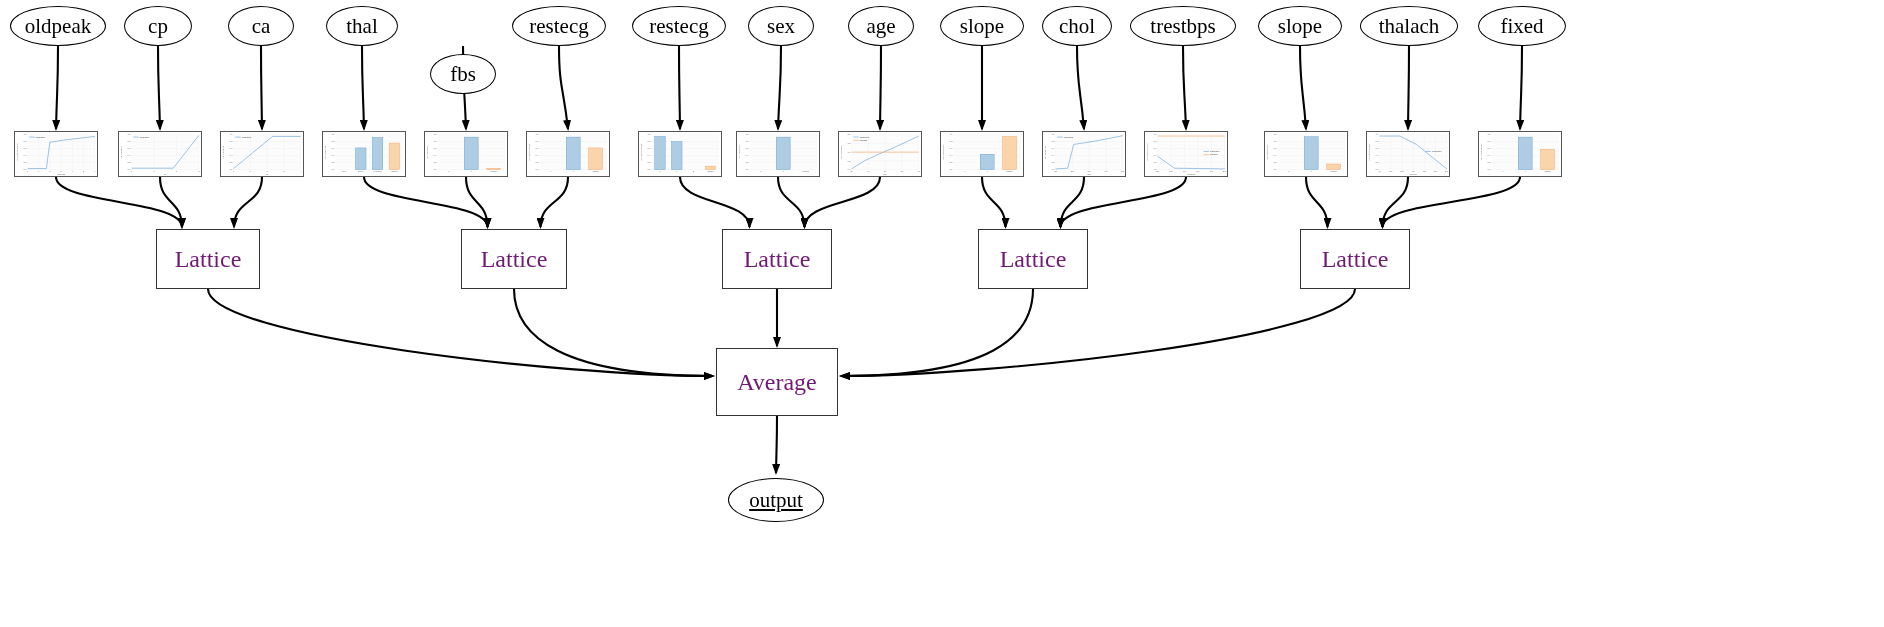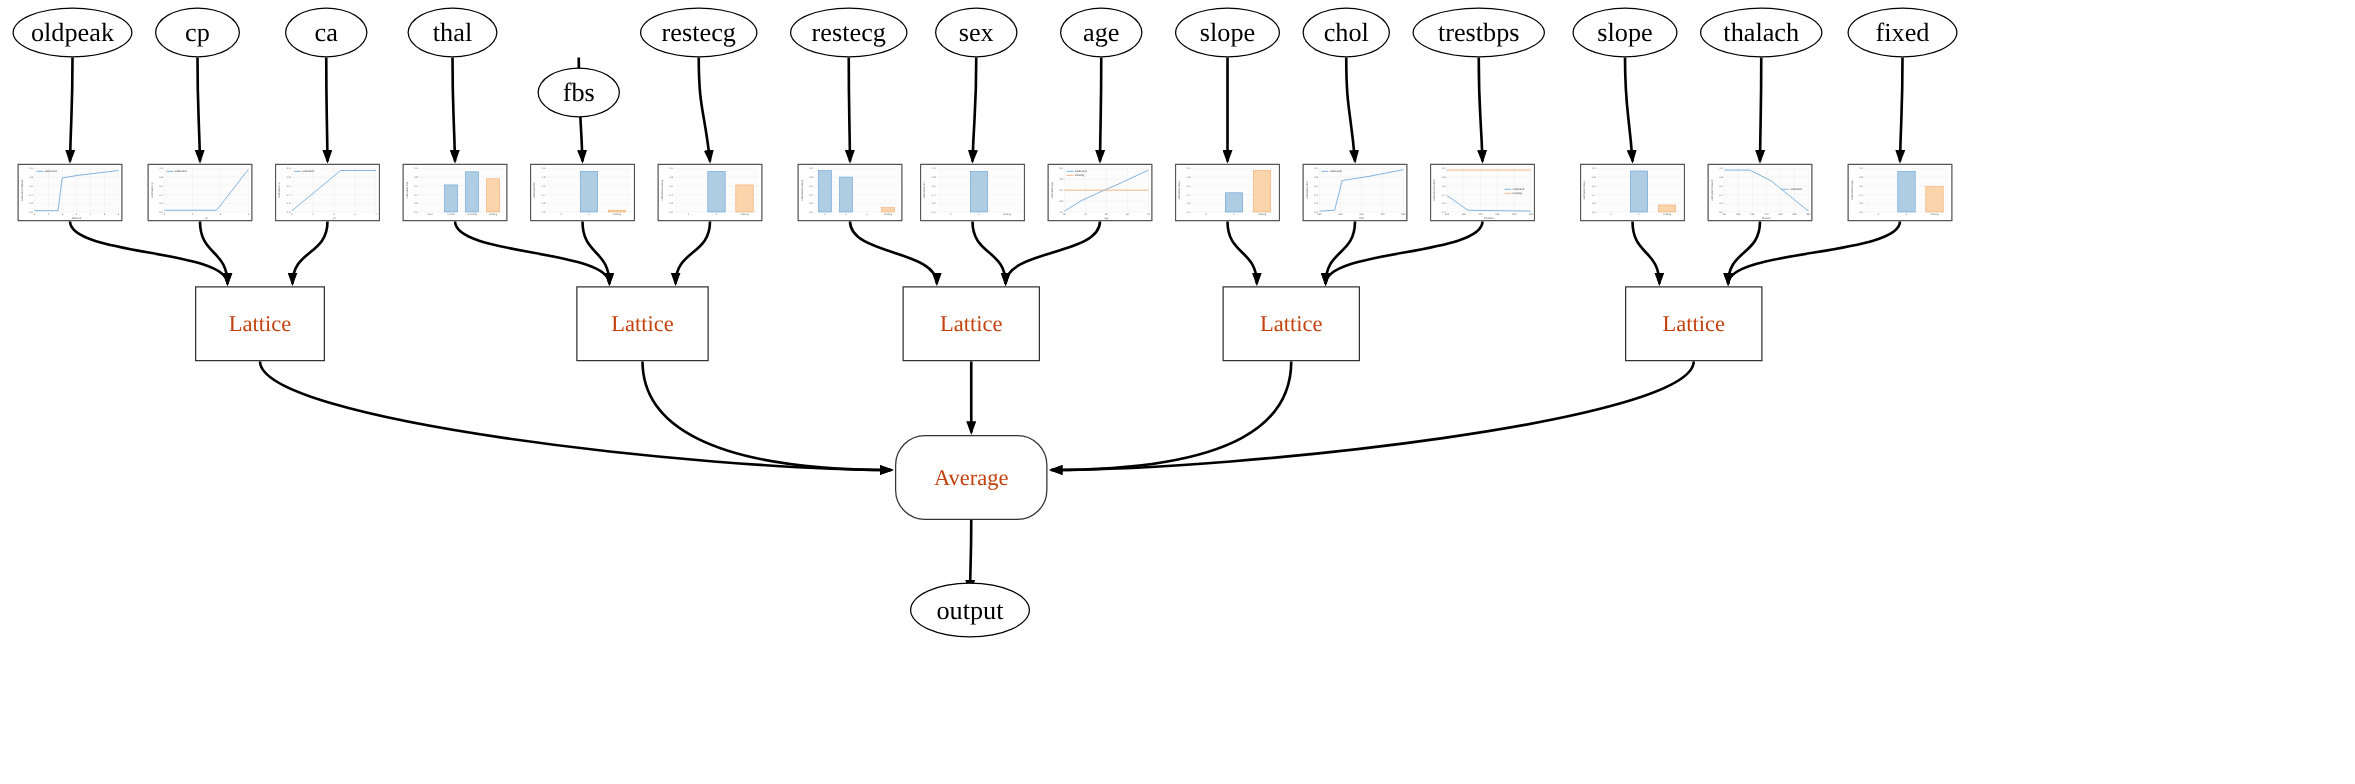--- a/index.html
+++ b/index.html
@@ -7,21 +7,21 @@
        font-family:"Liberation Serif","DejaVu Serif",serif;}
   #canvas{position:absolute;left:0;top:0;width:1884px;height:627px;padding-left:16px;}
   svg.edges{position:absolute;left:0;top:0;width:1884px;height:627px;pointer-events:none;}
 
   .node-ellipse{position:absolute;border:1.6px solid #000;border-radius:50%;
      background:#fff;display:flex;align-items:center;justify-content:center;
      font-size:21px;color:#000;box-sizing:border-box;}
 
   .node-box{position:absolute;border:1.7px solid #333;background:#fff;
      display:flex;align-items:center;justify-content:center;
-     font-size:18px;color:#c2410c;box-sizing:border-box;}
+     font-size:24px;color:#701a75;box-sizing:border-box;}
 
   .plot-card{position:absolute;border:1.2px solid #555;background:#fff;
      box-sizing:border-box;overflow:hidden;}
   .plot-card svg{display:block;width:100%;height:100%;}
 </style>
 </head>
 <body>
 
 <div id="canvas">
   <svg class="edges" viewBox="0 0 1884 627" xmlns="http://www.w3.org/2000/svg">
@@ -562,20 +562,20 @@
       </div>
       <div class="node-box" style="left: 722px; top: 229px; width: 110px; height: 60px;">
         <span>Lattice</span>
       </div>
       <div class="node-box" style="left: 978px; top: 229px; width: 110px; height: 60px;">
         <span>Lattice</span>
       </div>
       <div class="node-box" style="left: 1300px; top: 229px; width: 110px; height: 60px;">
         <span>Lattice</span>
       </div>
-      <div class="node-box" style="left: 716px; top: 348px; width: 122px; height: 68px; border-radius: 24px;">
+      <div class="node-box" style="left: 716px; top: 348px; width: 122px; height: 68px;">
         <span>Average</span>
       </div>
-      <div class="node-ellipse" style="left: 728px; top: 466px; width: 96px; height: 44px;">
+      <div class="node-ellipse" style="left: 728px; top: 478px; width: 96px; height: 44px; text-decoration: underline;">
         <span>output</span>
       </div>
     </div>
 </div>
 
 </body></html>

